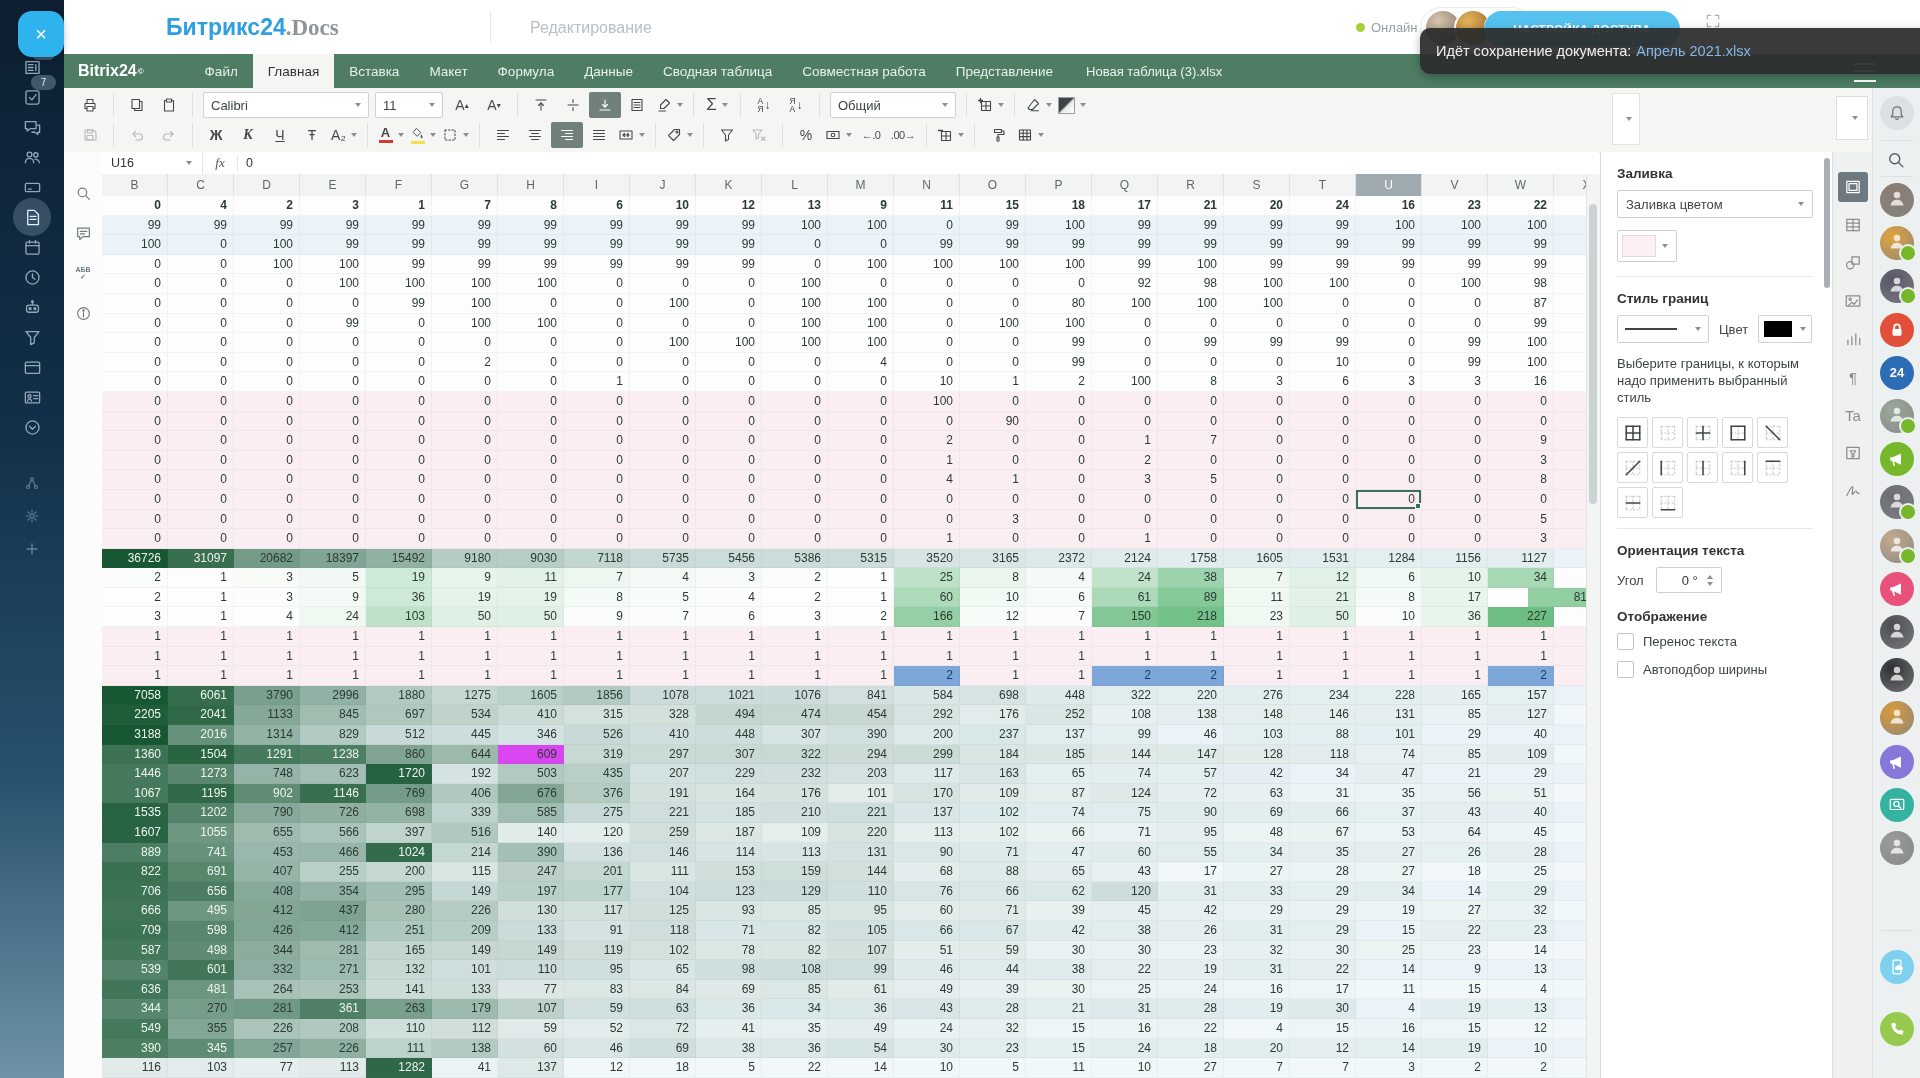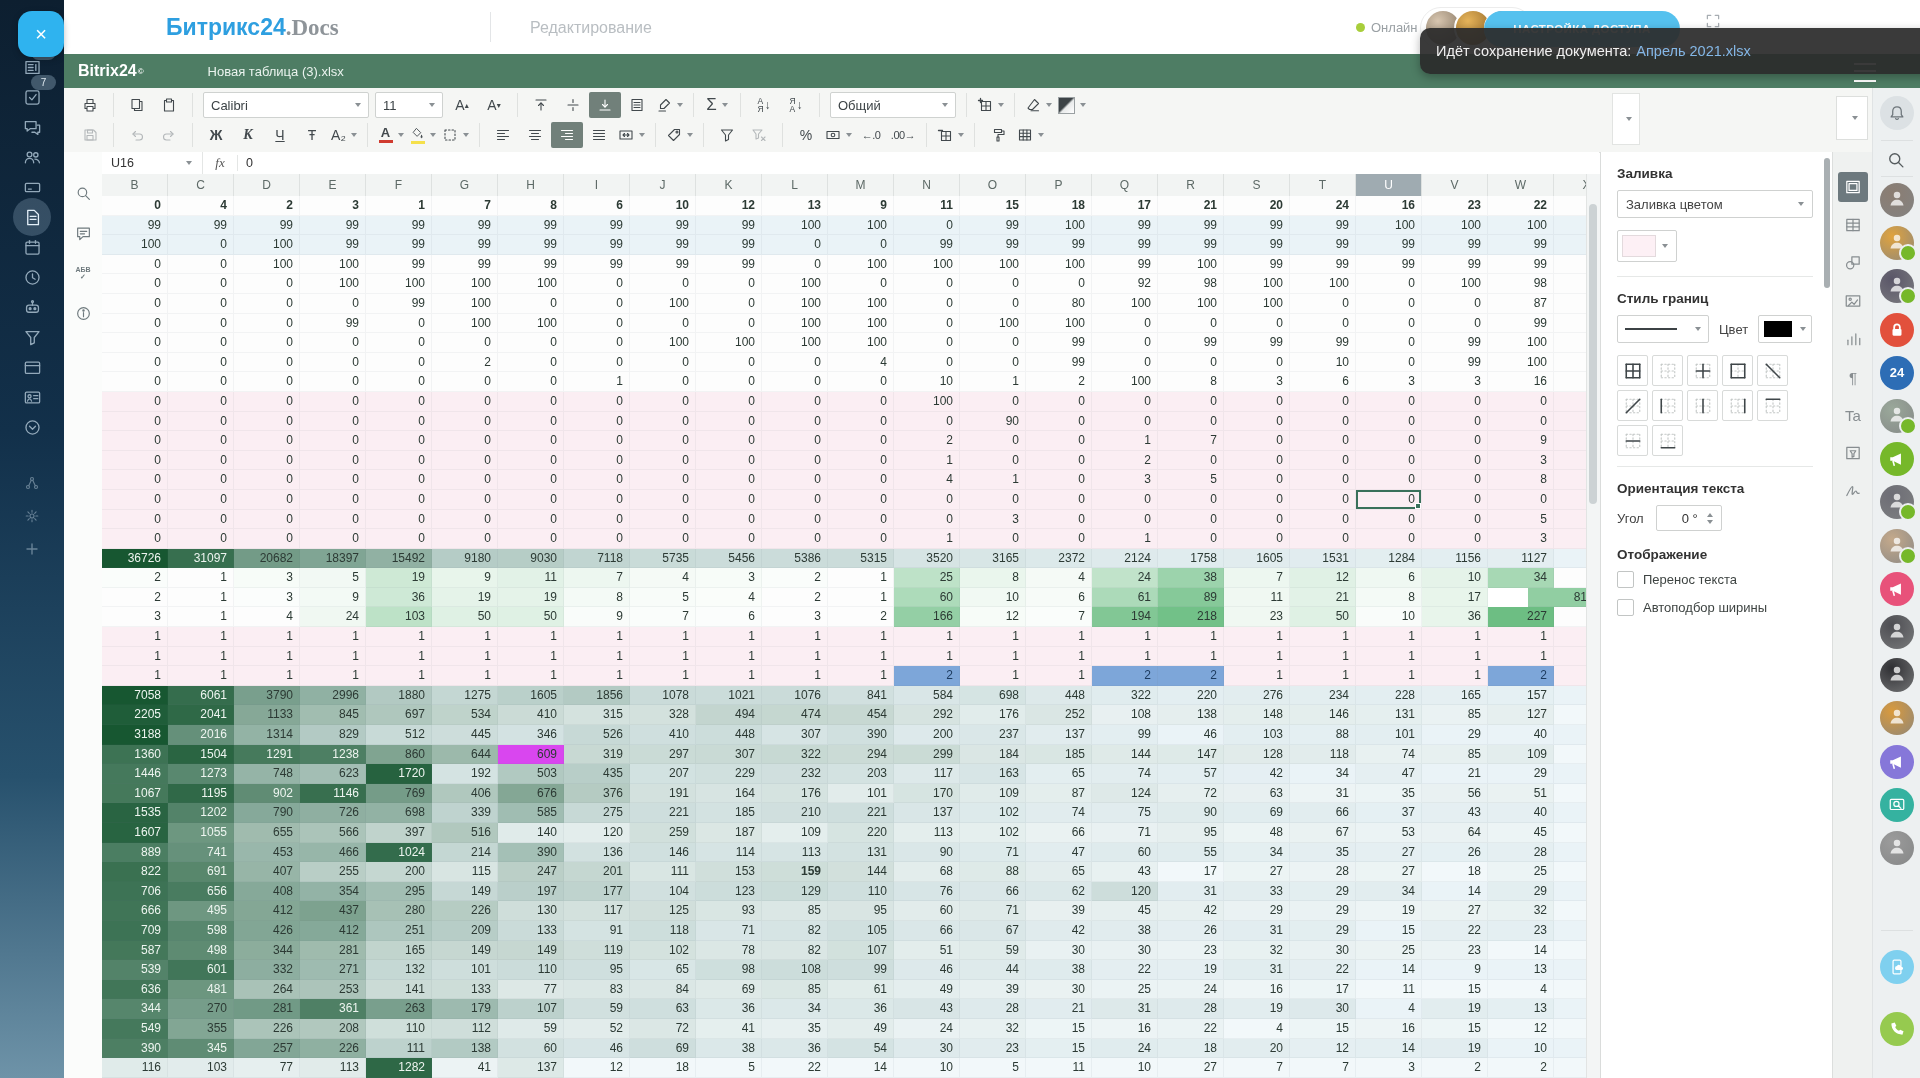--- a/index.html
+++ b/index.html
@@ -315,20 +315,31 @@
       <span class="fn">Апрель 2021.xlsx</span>
 
     </div>
   </div>
 
   <div id="menubar" class="abs">
     <div id="brand">
         <span>Bitrix24</span>
         <sup>©</sup>
       </div>
+    <div id="menutabs" style="display:flex">
+        <div class="mtab">Файл</div>
+        <div class="mtab active">Главная</div>
+        <div class="mtab">Вставка</div>
+        <div class="mtab">Макет</div>
+        <div class="mtab">Формула</div>
+        <div class="mtab">Данные</div>
+        <div class="mtab">Сводная таблица</div>
+        <div class="mtab">Совместная работа</div>
+        <div class="mtab">Представление</div>
+      </div>
     <div id="filename">Новая таблица (3).xlsx</div>
   </div>
   <div id="hamburger"></div>
 
   <div id="toolbar" class="abs">
     <div id="trow1" class="trow">
         <div class="tbtn">
           <span class="icn">
             <svg width="16" height="16" viewBox="0 0 16 16" fill="none" stroke="currentColor" stroke-width="1.1" stroke-linecap="round" stroke-linejoin="round">
               <rect x="3" y="6.5" width="10" height="5"></rect>
@@ -1285,21 +1296,21 @@
         <div class="gcell" style="background: rgb(223, 241, 228); color: rgb(44, 58, 52);">50</div>
         <div class="gcell" style="background: rgb(223, 241, 228); color: rgb(44, 58, 52);">50</div>
         <div class="gcell" style="background: rgb(249, 252, 250); color: rgb(44, 58, 52);">9</div>
         <div class="gcell" style="background: rgb(250, 253, 251); color: rgb(44, 58, 52);">7</div>
         <div class="gcell" style="background: rgb(251, 253, 252); color: rgb(44, 58, 52);">6</div>
         <div class="gcell" style="background: rgb(253, 253, 253); color: rgb(44, 58, 52);">3</div>
         <div class="gcell" style="background: rgb(253, 253, 253); color: rgb(44, 58, 52);">2</div>
         <div class="gcell" style="background: rgb(148, 207, 165); color: rgb(44, 58, 52);">166</div>
         <div class="gcell" style="background: rgb(247, 252, 248); color: rgb(44, 58, 52);">12</div>
         <div class="gcell" style="background: rgb(250, 253, 251); color: rgb(44, 58, 52);">7</div>
-        <div class="gcell" style="background: rgb(130, 199, 149); color: rgb(44, 58, 52);">194</div>
+        <div class="gcell" style="background: rgb(130, 199, 149); color: rgb(44, 58, 52);">150</div>
         <div class="gcell" style="background: rgb(114, 193, 136); color: rgb(44, 58, 52);">218</div>
         <div class="gcell" style="background: rgb(240, 248, 242); color: rgb(44, 58, 52);">23</div>
         <div class="gcell" style="background: rgb(223, 241, 228); color: rgb(44, 58, 52);">50</div>
         <div class="gcell" style="background: rgb(249, 252, 250); color: rgb(44, 58, 52);">10</div>
         <div class="gcell" style="background: rgb(232, 245, 235); color: rgb(44, 58, 52);">36</div>
         <div class="gcell" style="background: rgb(109, 190, 131); color: rgb(44, 58, 52);">227</div>
         <div class="gcell" style="background: rgb(253, 253, 253); color: rgb(44, 58, 52);"></div>
       </div>
       <div class="grow">
         <div class="gcell" style="background: rgb(251, 238, 243); color: rgb(44, 58, 52);">1</div>
@@ -1605,21 +1616,21 @@
         <div class="gcell" style="background: rgb(58, 113, 81); color: rgb(238, 245, 240); padding-left: 12px;">822</div>
         <div class="gcell" style="background: rgb(88, 135, 108); color: rgb(238, 245, 240);">691</div>
         <div class="gcell" style="background: rgb(151, 181, 167); color: rgb(44, 58, 52);">407</div>
         <div class="gcell" style="background: rgb(185, 206, 198); color: rgb(44, 58, 52);">255</div>
         <div class="gcell" style="background: rgb(197, 215, 209); color: rgb(44, 58, 52);">200</div>
         <div class="gcell" style="background: rgb(216, 229, 226); color: rgb(44, 58, 52);">115</div>
         <div class="gcell" style="background: rgb(187, 207, 199); color: rgb(44, 58, 52);">247</div>
         <div class="gcell" style="background: rgb(197, 215, 209); color: rgb(44, 58, 52);">201</div>
         <div class="gcell" style="background: rgb(217, 230, 227); color: rgb(44, 58, 52);">111</div>
         <div class="gcell" style="background: rgb(208, 223, 219); color: rgb(44, 58, 52);">153</div>
-        <div class="gcell" style="background: rgb(206, 222, 217); color: rgb(44, 58, 52); font-weight: bold;">159</div>
+        <div class="gcell" style="background: rgb(206, 222, 217); color: rgb(44, 58, 52);">159</div>
         <div class="gcell" style="background: rgb(210, 224, 220); color: rgb(44, 58, 52);">144</div>
         <div class="gcell" style="background: rgb(227, 237, 236); color: rgb(44, 58, 52);">68</div>
         <div class="gcell" style="background: rgb(222, 234, 232); color: rgb(44, 58, 52);">88</div>
         <div class="gcell" style="background: rgb(227, 237, 237); color: rgb(44, 58, 52);">65</div>
         <div class="gcell" style="background: rgb(232, 241, 241); color: rgb(44, 58, 52);">43</div>
         <div class="gcell" style="background: rgb(242, 248, 250); color: rgb(44, 58, 52);">17</div>
         <div class="gcell" style="background: rgb(236, 244, 244); color: rgb(44, 58, 52);">27</div>
         <div class="gcell" style="background: rgb(236, 243, 244); color: rgb(44, 58, 52);">28</div>
         <div class="gcell" style="background: rgb(236, 244, 244); color: rgb(44, 58, 52);">27</div>
         <div class="gcell" style="background: rgb(242, 248, 250); color: rgb(44, 58, 52);">18</div>
@@ -1897,20 +1908,21 @@
       <div id="borderline-sel">
           <span class="line"></span>
           <span class="dd"></span>
         </div>
       <span id="color-label">Цвет</span>
       <div id="bordercolor-sel">
           <span id="bordercolor-swatch" style="background: rgb(0, 0, 0);"></span>
           <span class="dd"></span>
         </div>
     </div>
+    <div class="p-caption">Выберите границы, к которым надо применить выбранный стиль</div>
     <div id="borderbtns">
         <div class="bbtn">
           <svg width="18" height="18" viewBox="0 0 16 16" fill="none" stroke-linecap="round">
             <line x1="2" y1="2" x2="14" y2="2" stroke="#3f4649" stroke-width="1.4"></line>
             <line x1="2" y1="14" x2="14" y2="14" stroke="#3f4649" stroke-width="1.4"></line>
             <line x1="2" y1="2" x2="2" y2="14" stroke="#3f4649" stroke-width="1.4"></line>
             <line x1="14" y1="2" x2="14" y2="14" stroke="#3f4649" stroke-width="1.4"></line>
             <line x1="2" y1="8" x2="14" y2="8" stroke="#3f4649" stroke-width="1.4"></line>
             <line x1="8" y1="2" x2="8" y2="14" stroke="#3f4649" stroke-width="1.4"></line>
           </svg>

